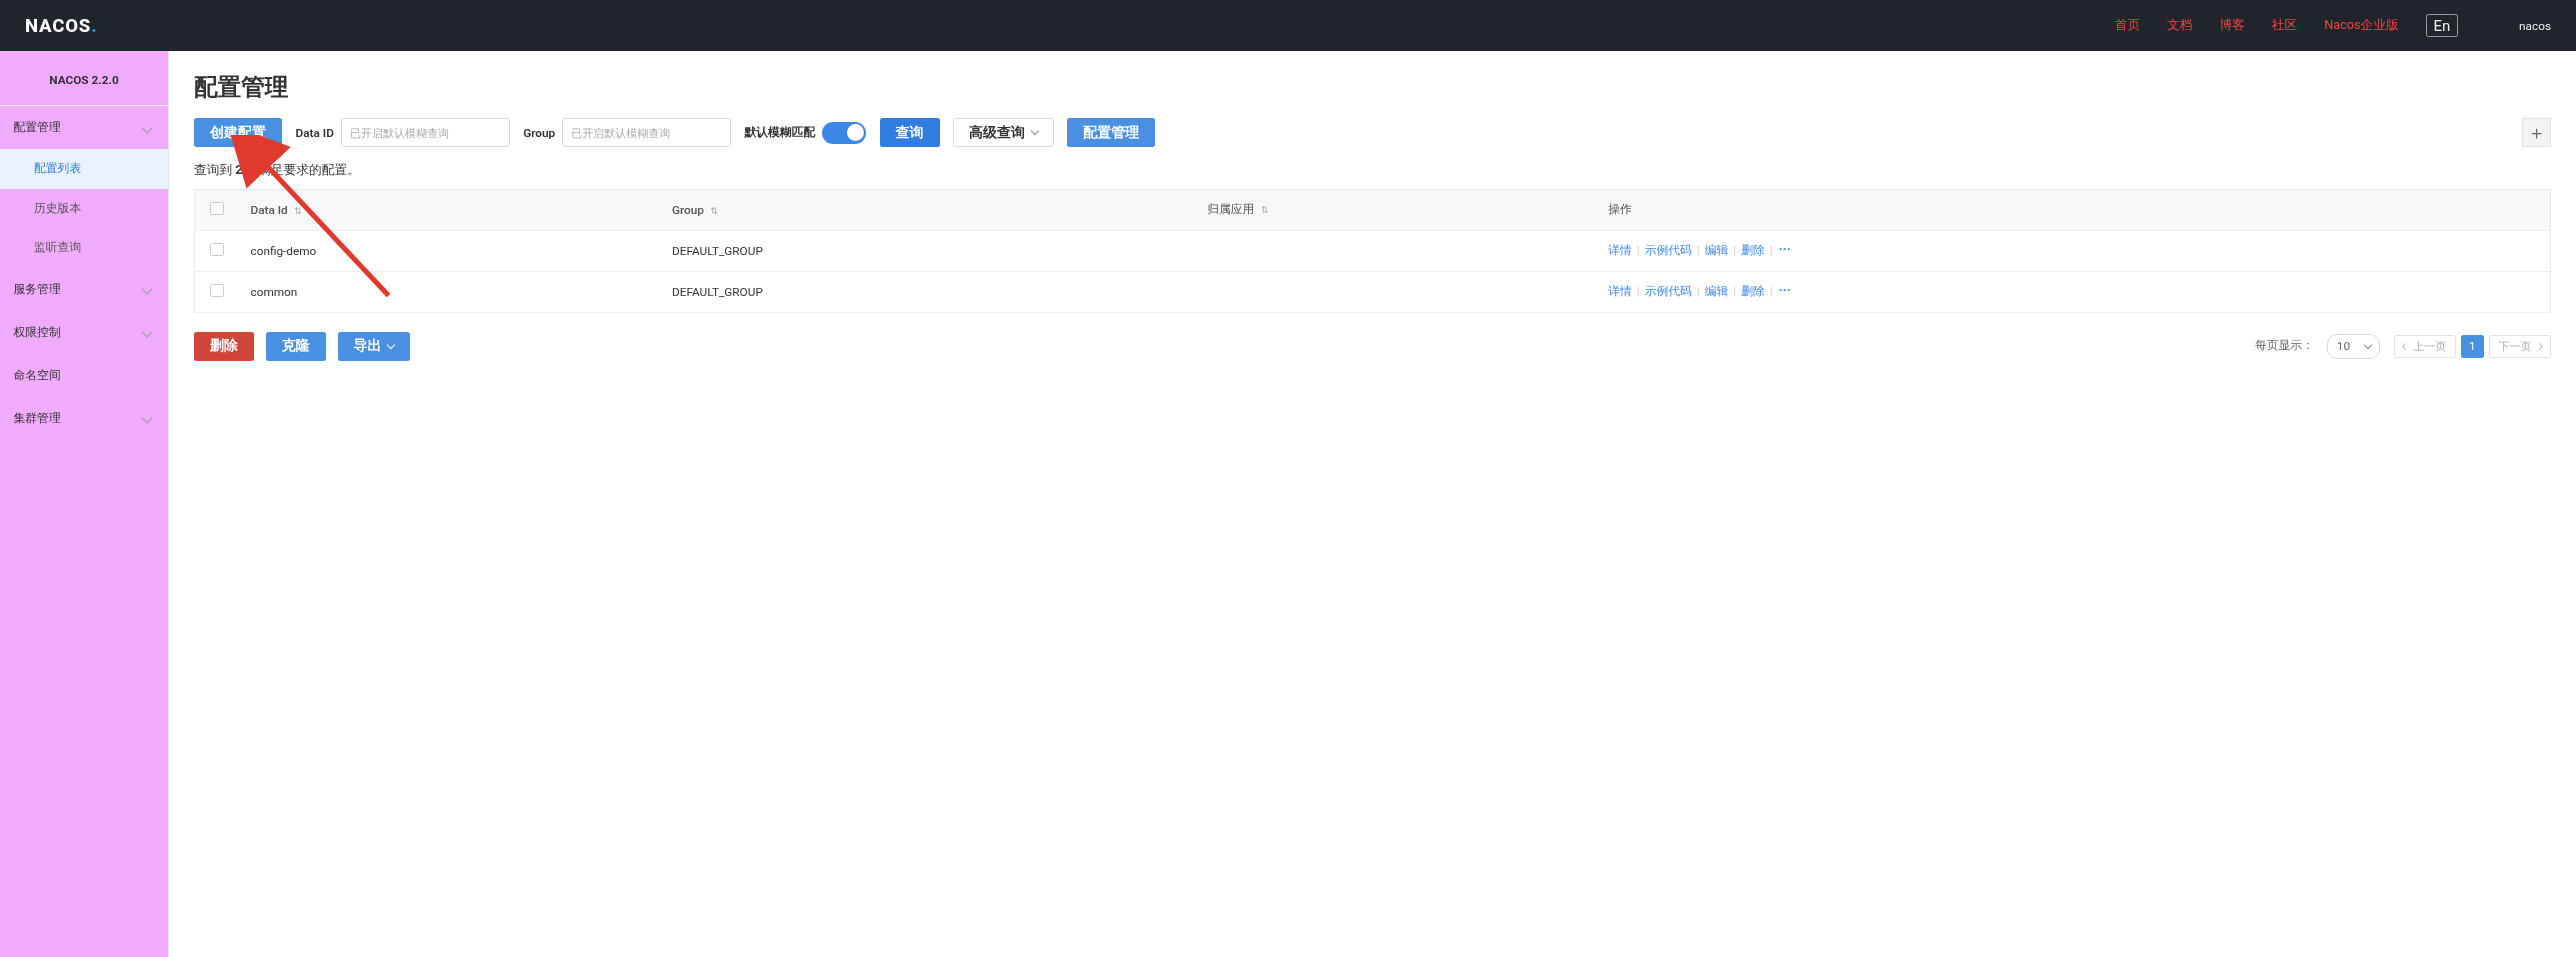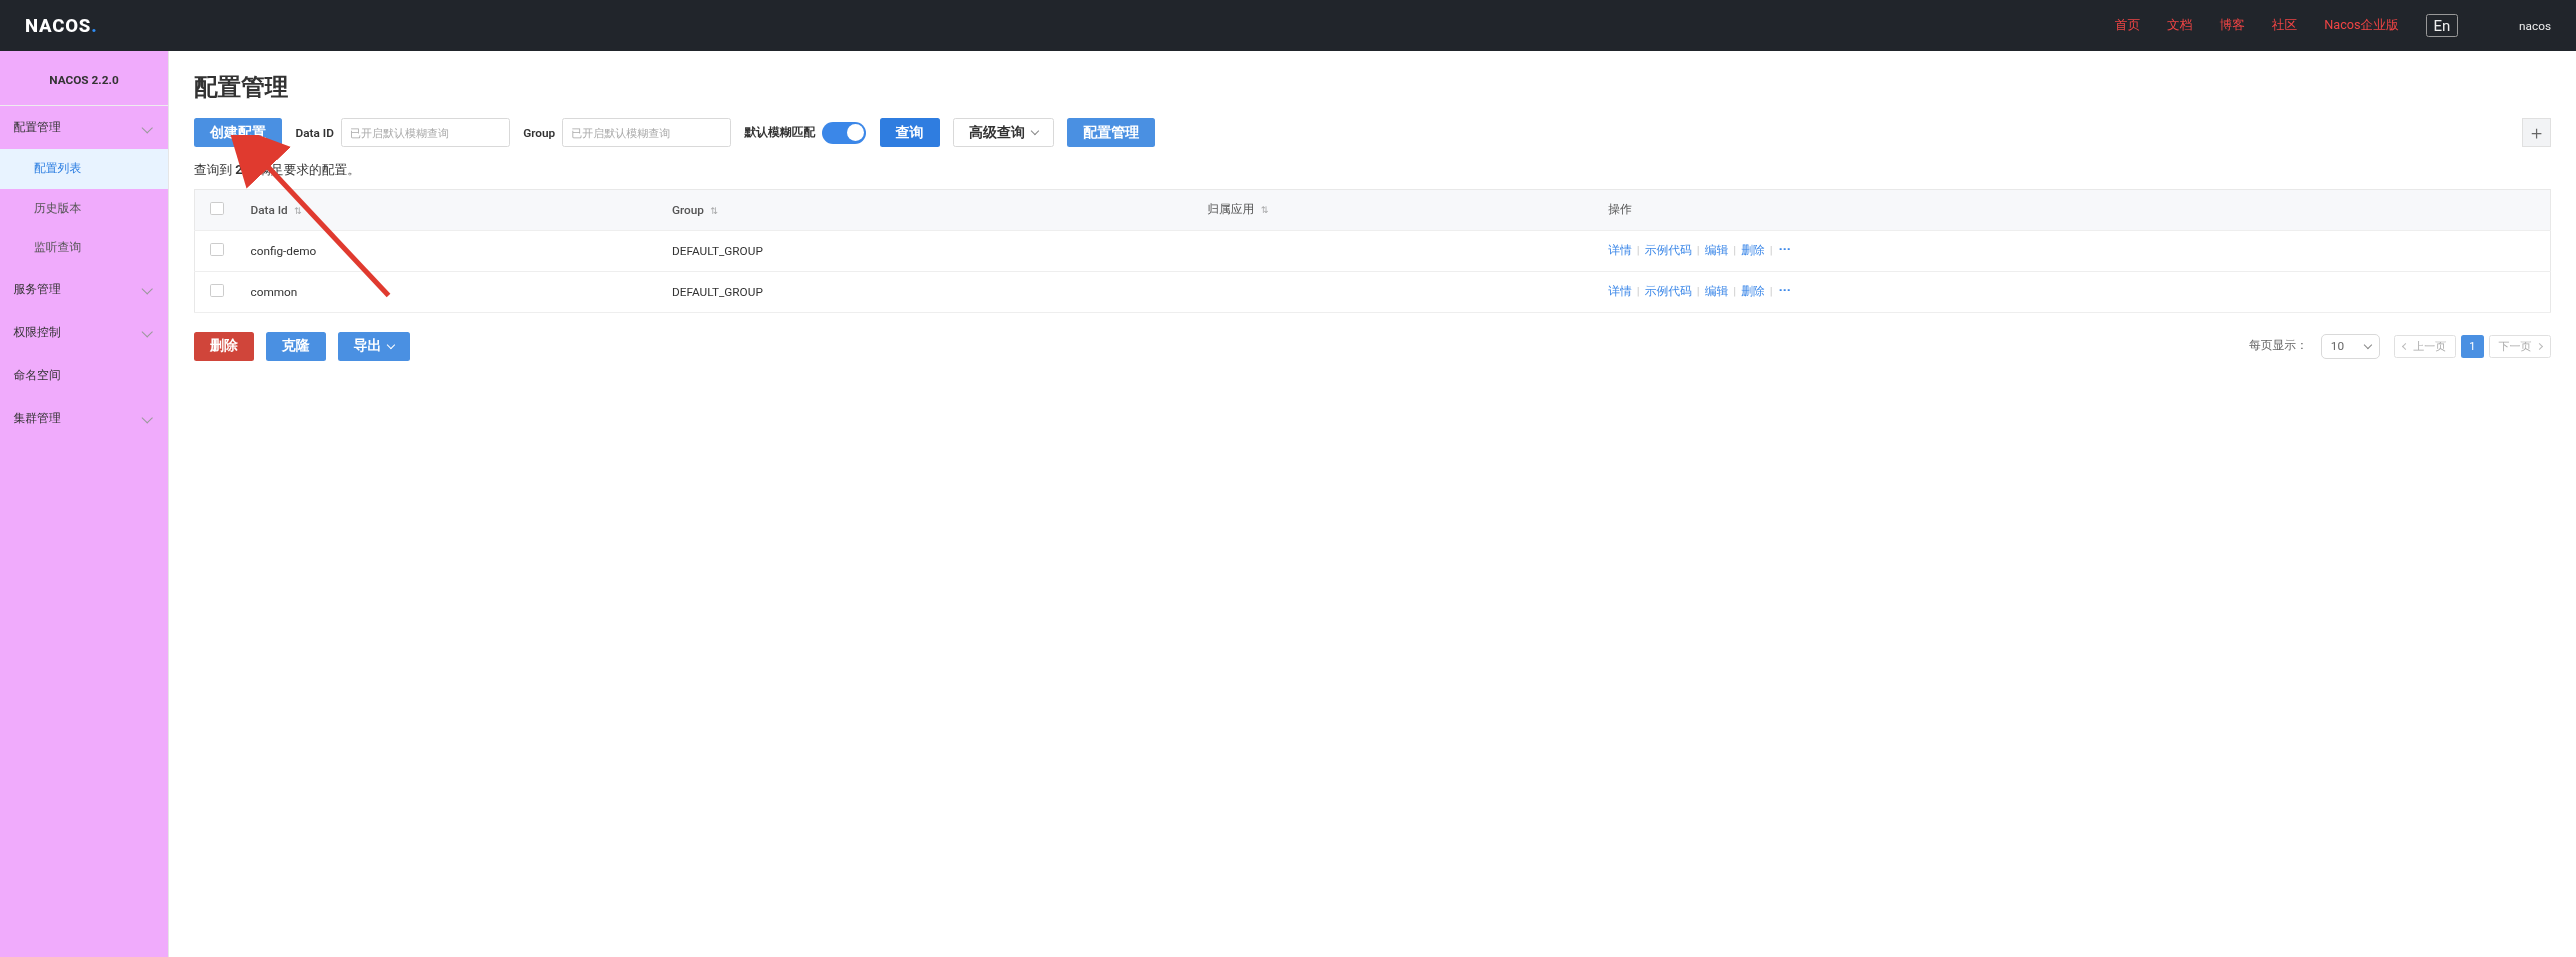--- a/index.html
+++ b/index.html
@@ -164,22 +164,22 @@
   .sort-icon { opacity: .5; font-size: 9.3px; margin-left: 3.4px; }
   .op-links a { color: #3b87e8; text-decoration: none; cursor: pointer; }
   .op-sep { color: #ccc; margin: 0 5px; }
   .more-dots { color: #3b87e8; cursor: pointer; letter-spacing: 1.7px; font-weight: 700; display: inline-block; transform: rotate(90deg); }
 
   
   .footer-row { display: flex; align-items: center; margin-top: 18.6px; gap: 11.8px; }
   .footer-row .left { display: flex; gap: 11.8px; }
   .footer-row .right { margin-left: auto; display: flex; align-items: center; gap: 13.5px; color: #666; font-size: 11.8px; }
   .select {
-    height: 25px; border: 0.8px solid #d9d9d9; border-radius: 5px;
-    padding: 0 8.4px; display: flex; align-items: center; gap: 21px; background: #fff;
+    height: 25px; border: 0.8px solid #d9d9d9; border-radius: 10px;
+    padding: 0 8.4px; display: flex; align-items: center; gap: 15px; background: #fff;
     cursor: pointer;
   }
   .chev-sm {
     width: 5.9px; height: 5.9px;
     border-right: 1.2px solid #888;
     border-bottom: 1.2px solid #888;
     transform: rotate(45deg); margin-top: -2.5px;
   }
   .pager { display: flex; align-items: center; gap: 5px; }
   .pager .pg-btn {

